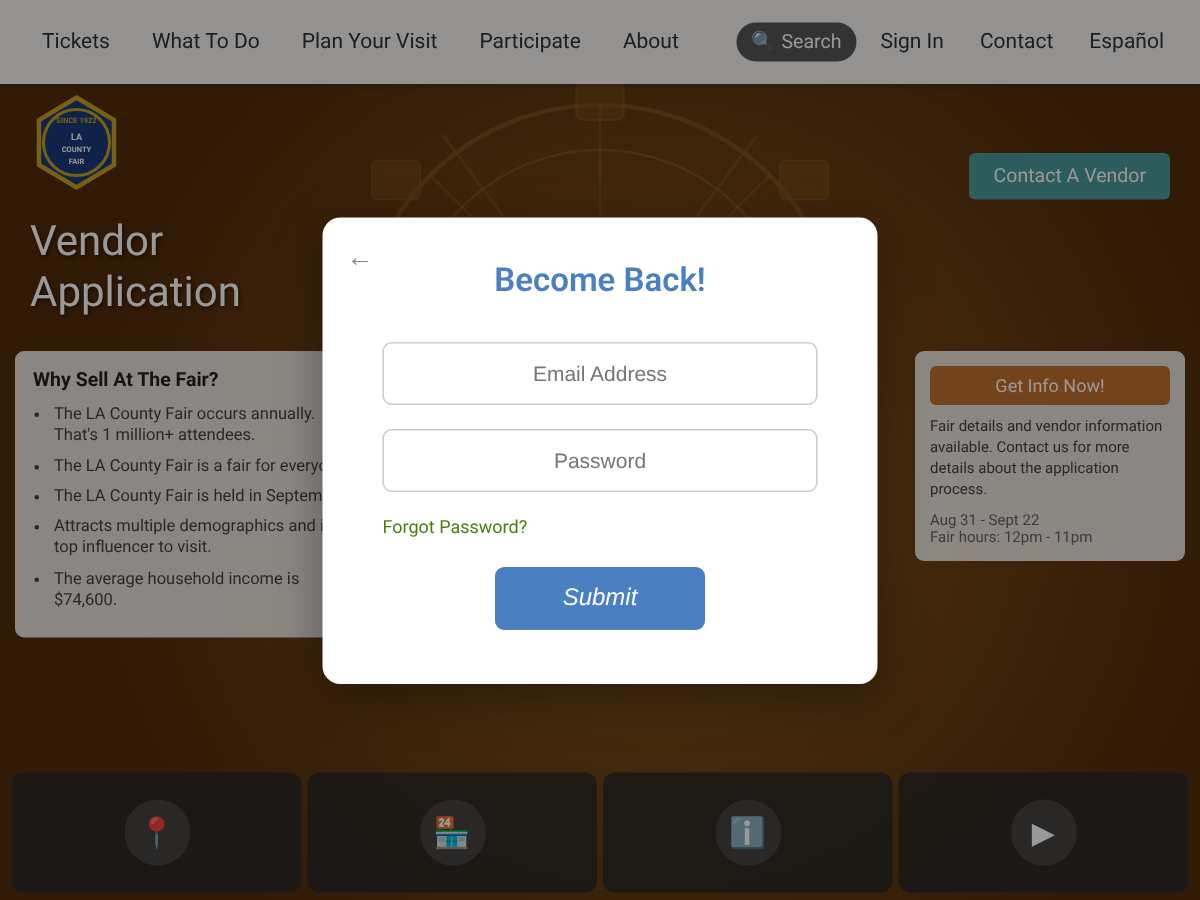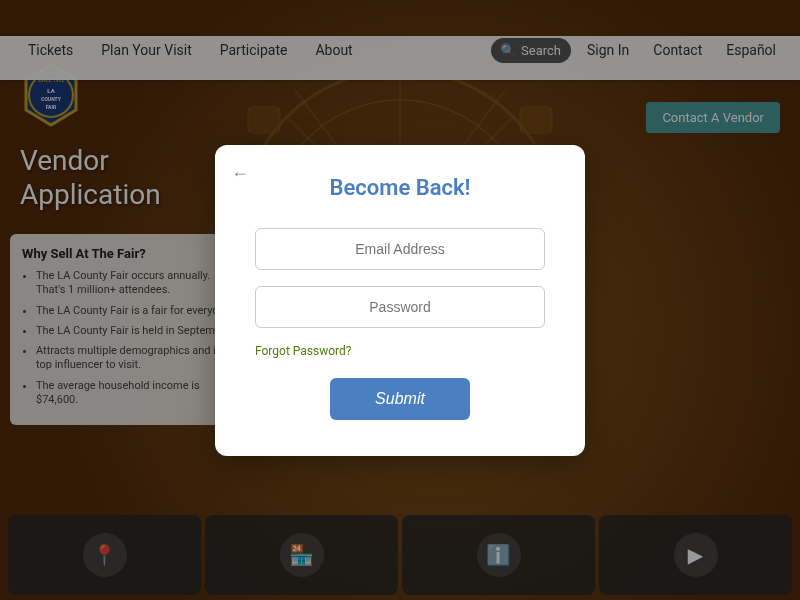--- a/index.html
+++ b/index.html
@@ -42,28 +42,27 @@
       height: 400px;
       opacity: 0.35;
       z-index: 2;
     }
 
     
     .navbar {
       position: absolute;
       top: 0; left: 0;
       width: 100%;
-      height: 44px;
+      height: 56px;
       background: rgba(255,255,255,0.95);
       display: flex;
-      align-items: flex-start;
+      align-items: center;
       padding: 0 16px;
       z-index: 10;
       box-shadow: 0 1px 3px rgba(0,0,0,0.2);
-      margin-top: 36px;
     }
 
     .nav-links {
       display: flex;
       align-items: center;
       gap: 4px;
       flex: 1;
     }
 
     .nav-link {
@@ -383,20 +382,21 @@
   <rect x="98" y="77" width="32" height="26" rx="4" class="fw-gondola"></rect>
 
   <line x1="250" y1="360" x2="180" y2="400" class="fw-spoke" stroke-width="3"></line>
   <line x1="250" y1="360" x2="320" y2="400" class="fw-spoke" stroke-width="3"></line>
   <line x1="250" y1="360" x2="250" y2="400" class="fw-spoke" stroke-width="3"></line>
 </svg>
 
 <nav class="navbar">
   <div class="nav-links">
     <span class="nav-link">Tickets</span>
+    <span class="nav-link">What To Do</span>
     <span class="nav-link">Plan Your Visit</span>
     <span class="nav-link">Participate</span>
     <span class="nav-link">About</span>
   </div>
   <div class="nav-right">
     <div class="search-btn">
       <span>🔍</span>
       <span>Search</span>
     </div>
     <span class="nav-link-plain">Sign In</span>
@@ -429,20 +429,29 @@
     <div class="why-sell-title">Why Sell At The Fair?</div>
     <ul>
       <li>The LA County Fair occurs annually. That's 1 million+ attendees.</li>
       <li>The LA County Fair is a fair for everyone.</li>
       <li>The LA County Fair is held in September.</li>
       <li>Attracts multiple demographics and is a top influencer to visit.</li>
       <li>The average household income is $74,600.</li>
     </ul>
   </div>
 
+  <div class="info-panel">
+    <div class="get-info-btn">Get Info Now!</div>
+    <div style="font-size:10px; color:#444; line-height:1.4;">
+      Fair details and vendor information available. Contact us for more details about the application process.
+    </div>
+    <div style="margin-top:8px; font-size:10px; color:#666;">
+      Aug 31 - Sept 22<br>Fair hours: 12pm - 11pm
+    </div>
+  </div>
 
   <div class="bottom-icons">
     <div class="bottom-icon-item">
       <div class="bottom-icon-circle">📍</div>
     </div>
     <div class="bottom-icon-item">
       <div class="bottom-icon-circle">🏪</div>
     </div>
     <div class="bottom-icon-item">
       <div class="bottom-icon-circle">ℹ️</div>

